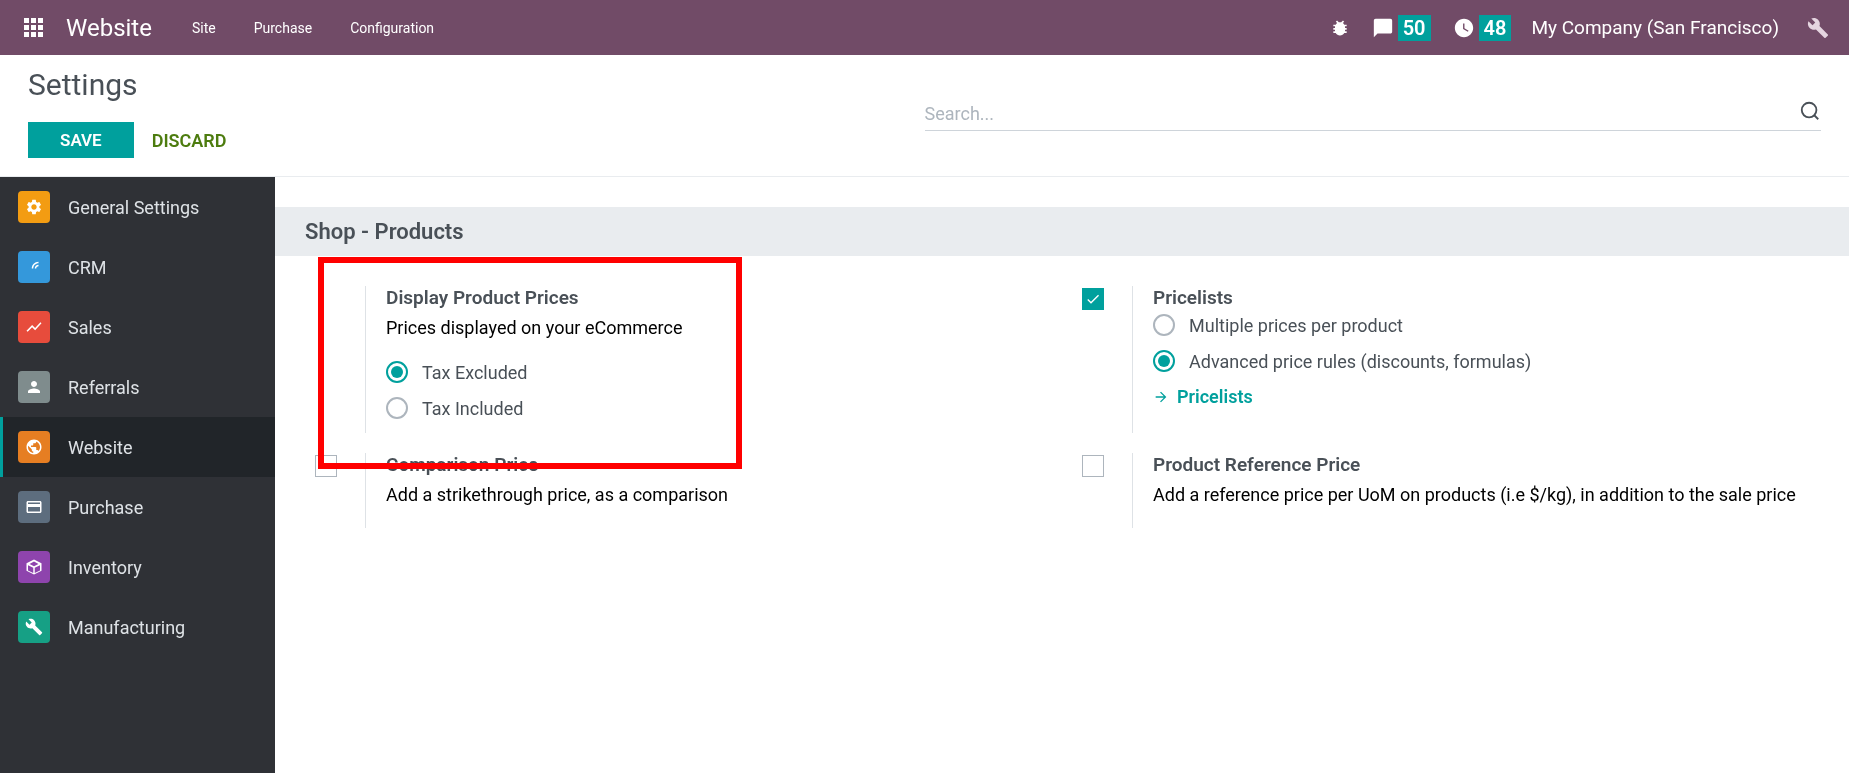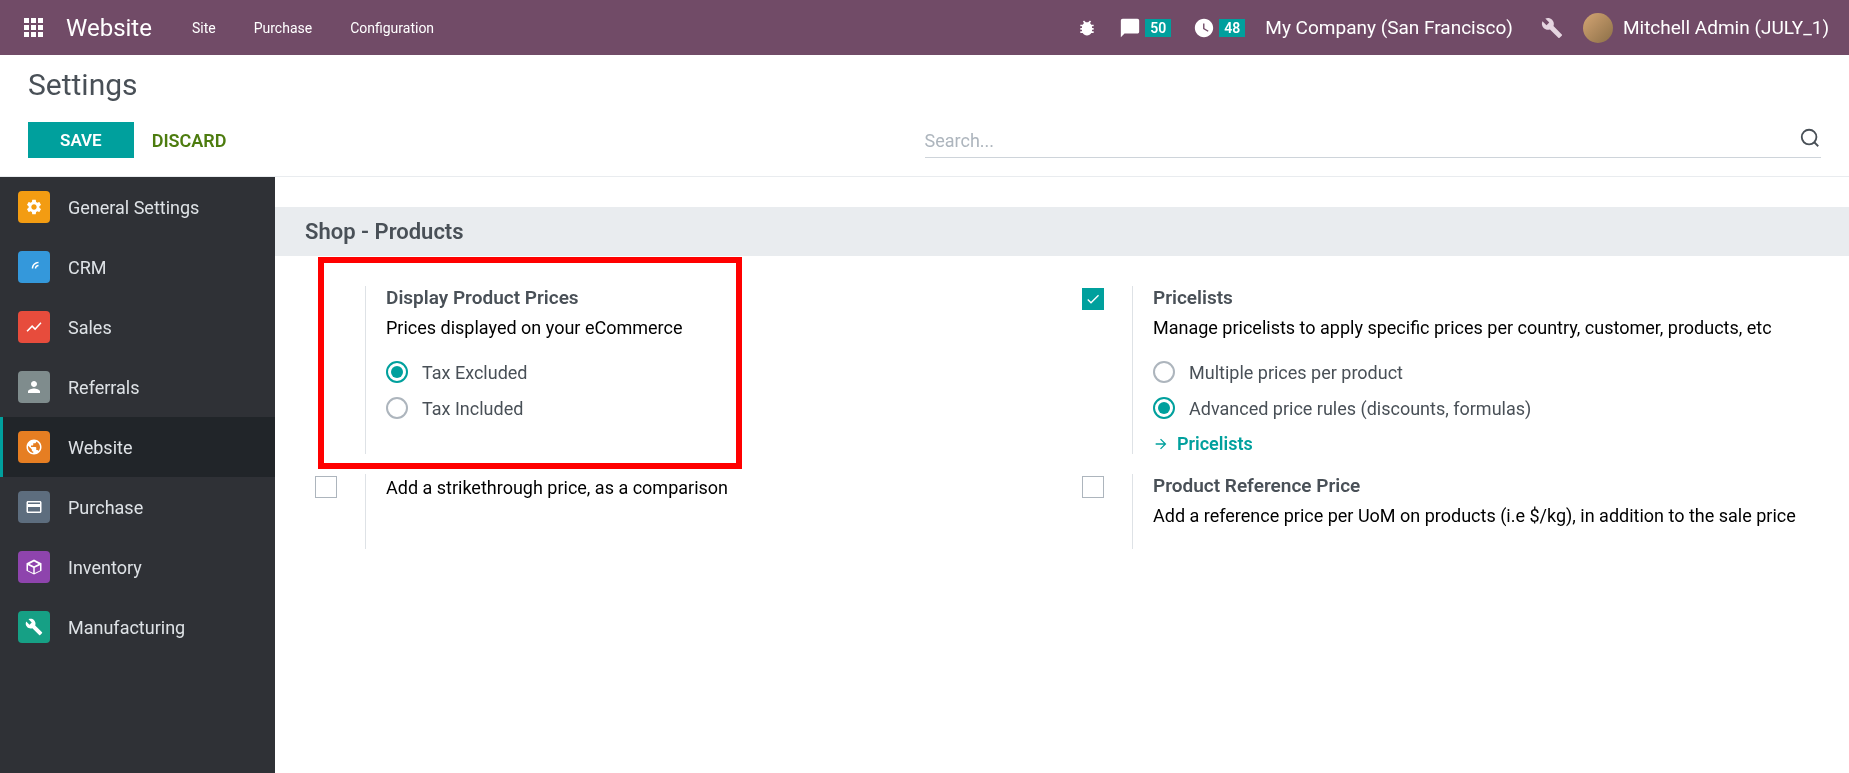--- a/index.html
+++ b/index.html
@@ -5,28 +5,28 @@
 * { margin: 0; padding: 0; box-sizing: border-box; font-family: -apple-system, BlinkMacSystemFont, "Segoe UI", Roboto, sans-serif; }
 body { background: #fff; width: 1849px; height: 773px; overflow: hidden; }
 
 
 .navbar { background: #714b67; height: 55px; display: flex; align-items: center; color: #fff; padding: 0 20px; }
 .nav-apps { display: flex; align-items: center; justify-content: center; width: 28px; height: 28px; margin-right: 18px; cursor: pointer; }
 .nav-brand { font-size: 24px; font-weight: 400; margin-right: 40px; cursor: pointer; }
 .nav-link { font-size: 14px; margin-right: 38px; cursor: pointer; }
 .nav-spacer { flex: 1; }
 .nav-icon { margin-left: 22px; cursor: pointer; display: flex; align-items: center; position: relative; }
-.nav-badge { background: #00a09d; color: #fff; font-size: 14px; padding: 1px 5px; border-radius: 0; margin-left: 4px; font-weight: 600; }
+.nav-badge { background: #00a09d; color: #fff; font-size: 20px; padding: 1px 5px; border-radius: 0; margin-left: 4px; font-weight: 600; }
 .nav-company { font-size: 19px; margin-left: 20px; cursor: pointer; }
 .nav-user { display: flex; align-items: center; margin-left: 20px; cursor: pointer; }
 .nav-avatar { width: 30px; height: 30px; border-radius: 50%; background: linear-gradient(135deg, #d4a574, #8b6f47); margin-right: 10px; }
 .nav-username { font-size: 19px; }
 
 
-.control-panel { padding: 12px 28px 18px 28px; border-bottom: 1px solid #e9ecef; display: flex; align-items: flex-end; }
+.control-panel { padding: 12px 28px 18px 28px; border-bottom: 1px solid #e9ecef; display: flex; align-items: center; }
 .cp-left { flex: 1; }
 .cp-title { font-size: 30px; color: #495057; margin-bottom: 20px; }
 .cp-buttons { display: flex; align-items: center; }
 .btn-save { background: #00a09d; color: #fff; border: none; padding: 8px 32px; font-size: 17px; font-weight: 600; cursor: pointer; }
 .btn-discard { background: none; border: none; color: #4d7c0f; font-size: 18px; font-weight: 600; margin-left: 18px; cursor: pointer; }
 .cp-right { flex: 1; padding-top: 6px; }
 .search-wrap { display: flex; align-items: center; border-bottom: 1px solid #ced4da; padding-bottom: 4px; }
 .search-input { flex: 1; border: none; outline: none; font-size: 18px; color: #6c757d; background: transparent; }
 .search-input::placeholder { color: #adb5bd; }
 .search-icon { cursor: pointer; }
@@ -115,24 +115,20 @@
         <path d="M12 2C6.5 2 2 6.5 2 12s4.5 10 10 10 10-4.5 10-10S17.5 2 12 2zm4.2 14.2L11 13V7h1.5v5.2l4.5 2.7-.8 1.3z"></path>
       </svg>
     <span class="nav-badge">48</span>
   </div>
   <div class="nav-company">My Company (San Francisco)</div>
   <div class="nav-icon" style="margin-left:28px;">
     <svg width="22" height="22" viewBox="0 0 24 24" fill="#e5d5e0">
         <path d="M22.7 19l-9.1-9.1c.9-2.3.4-5-1.5-6.9-2-2-5-2.4-7.4-1.3L9 6 6 9 1.6 4.7C.4 7.1.9 10.1 2.9 12.1c1.9 1.9 4.6 2.4 6.9 1.5l9.1 9.1c.4.4 1 .4 1.4 0l2.3-2.3c.5-.4.5-1.1.1-1.4z"></path>
       </svg>
   </div>
-  <div class="nav-user">
-    <div class="nav-avatar"></div>
-    <span class="nav-username">Mitchell Admin (JULY_1)</span>
-  </div>
 </div>
 
 <div class="control-panel">
   <div class="cp-left">
     <div class="cp-title">Settings</div>
     <div class="cp-buttons">
       <button class="btn-save">SAVE</button>
       <button class="btn-discard">DISCARD</button>
     </div>
   </div>
@@ -245,21 +241,20 @@
       <div class="settings-col">
         <div class="setting-checkbox-col">
           <div class="checkbox checked">
             <svg width="16" height="16" viewBox="0 0 24 24" fill="#fff">
                 <path d="M9 16.17L4.83 12l-1.42 1.41L9 19 21 7l-1.41-1.41z"></path>
               </svg>
           </div>
         </div>
         <div class="setting-body">
           <div class="setting-title">Pricelists</div>
-          <div class="setting-desc">Manage pricelists to apply specific prices per country, customer, products, etc</div>
           <div class="radio-row">
             <div class="radio-circle"></div>
             <span class="radio-label">Multiple prices per product</span>
           </div>
           <div class="radio-row">
             <div class="radio-circle selected">
                 <div class="radio-dot"></div>
               </div>
             <span class="radio-label">Advanced price rules (discounts, formulas)</span>
           </div>
@@ -273,20 +268,21 @@
       </div>
     </div>
 
     <div class="settings-grid" style="padding-top:10px;">
 
       <div class="settings-col">
         <div class="setting-checkbox-col">
           <div class="checkbox"></div>
         </div>
         <div class="setting-body">
+          <div class="setting-title">Comparison Price</div>
           <div class="setting-desc">Add a strikethrough price, as a comparison</div>
         </div>
       </div>
 
       <div class="settings-col">
         <div class="setting-checkbox-col">
           <div class="checkbox"></div>
         </div>
         <div class="setting-body">
           <div class="setting-title">Product Reference Price</div>

